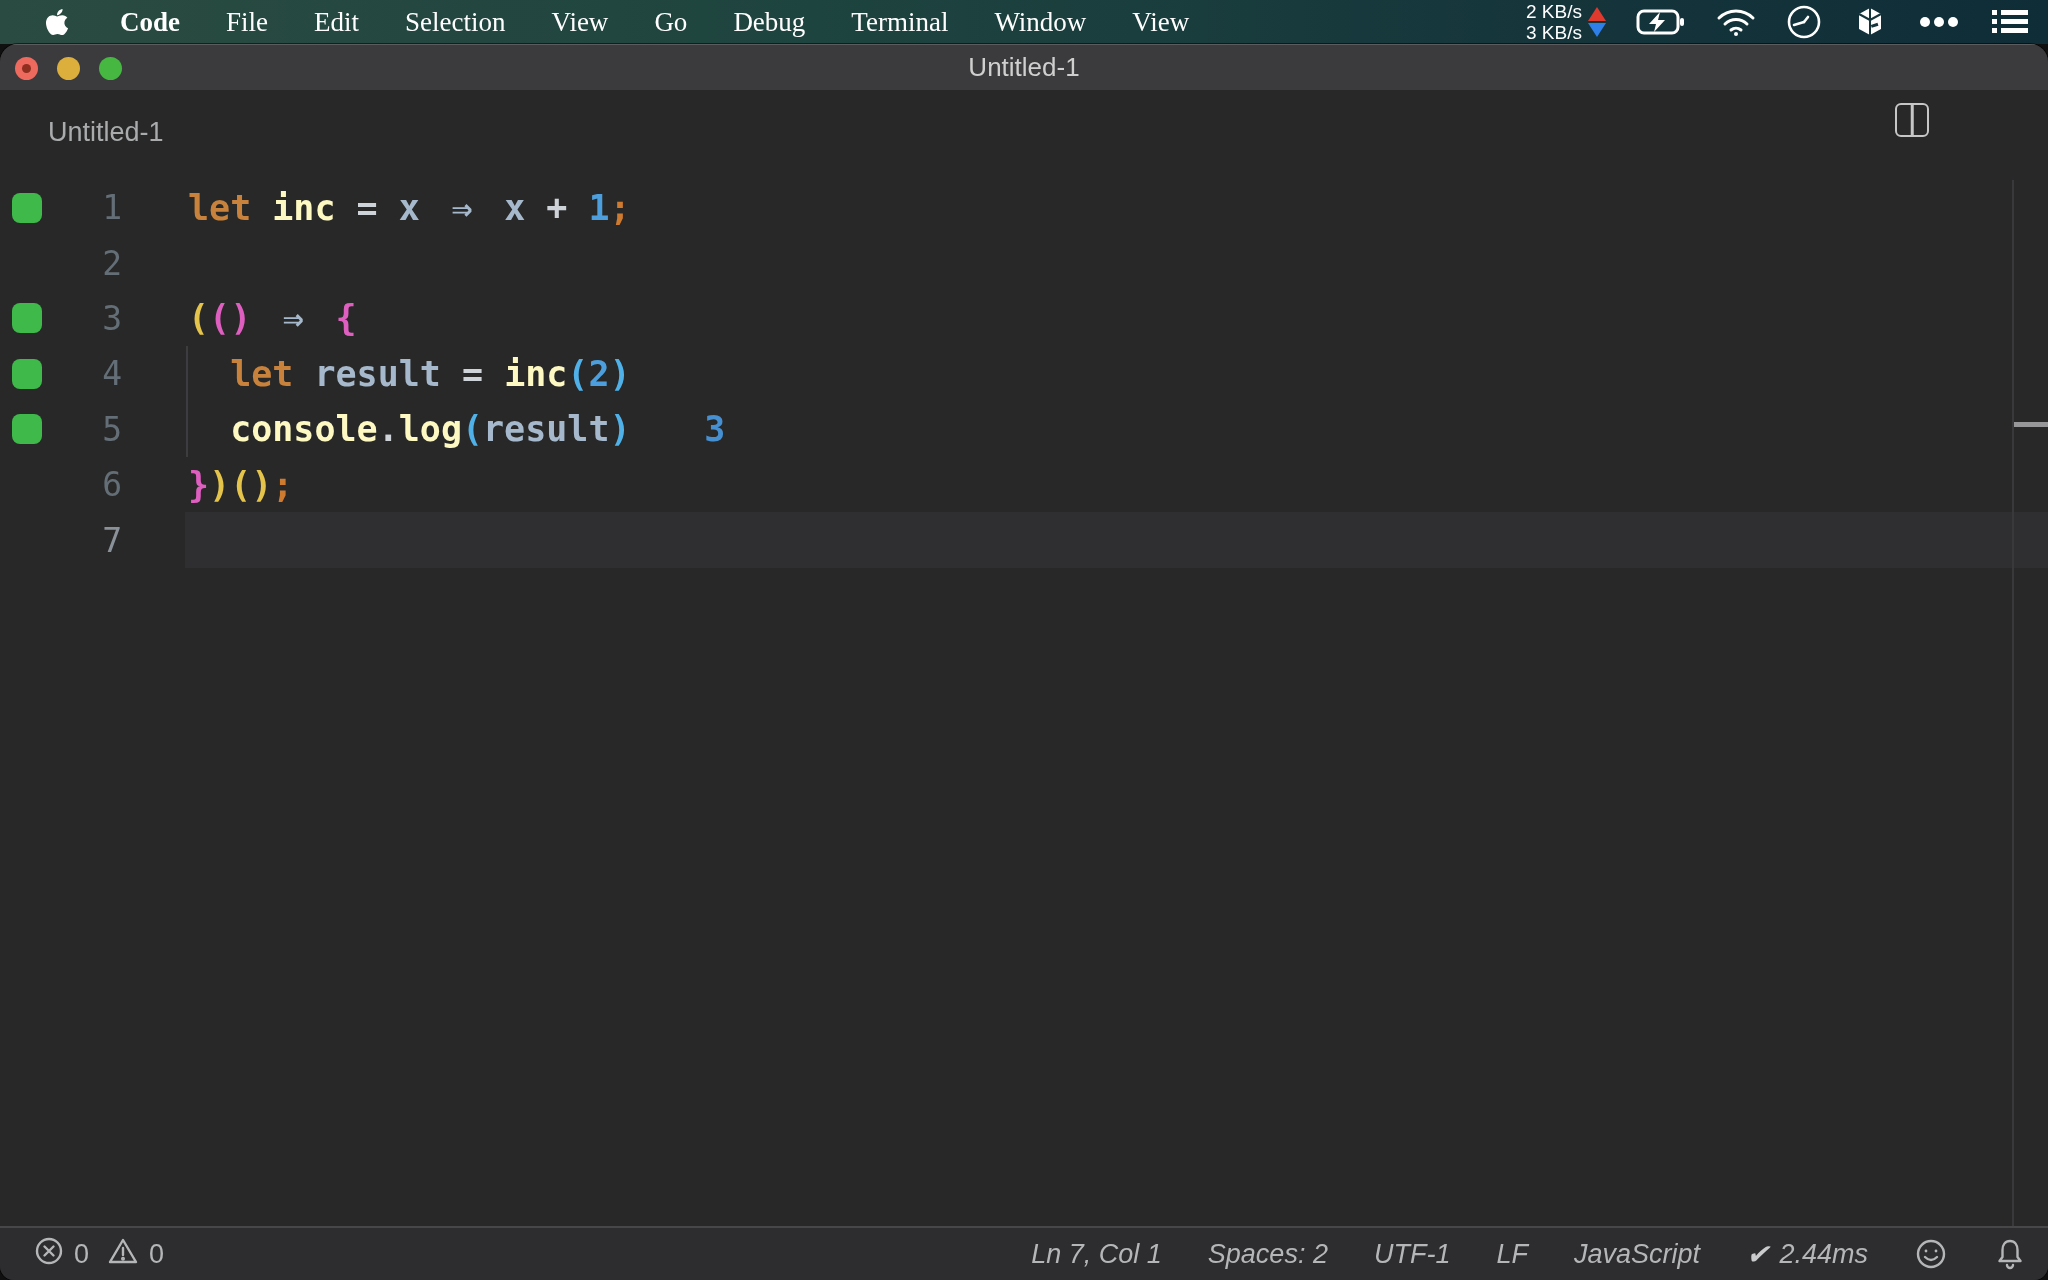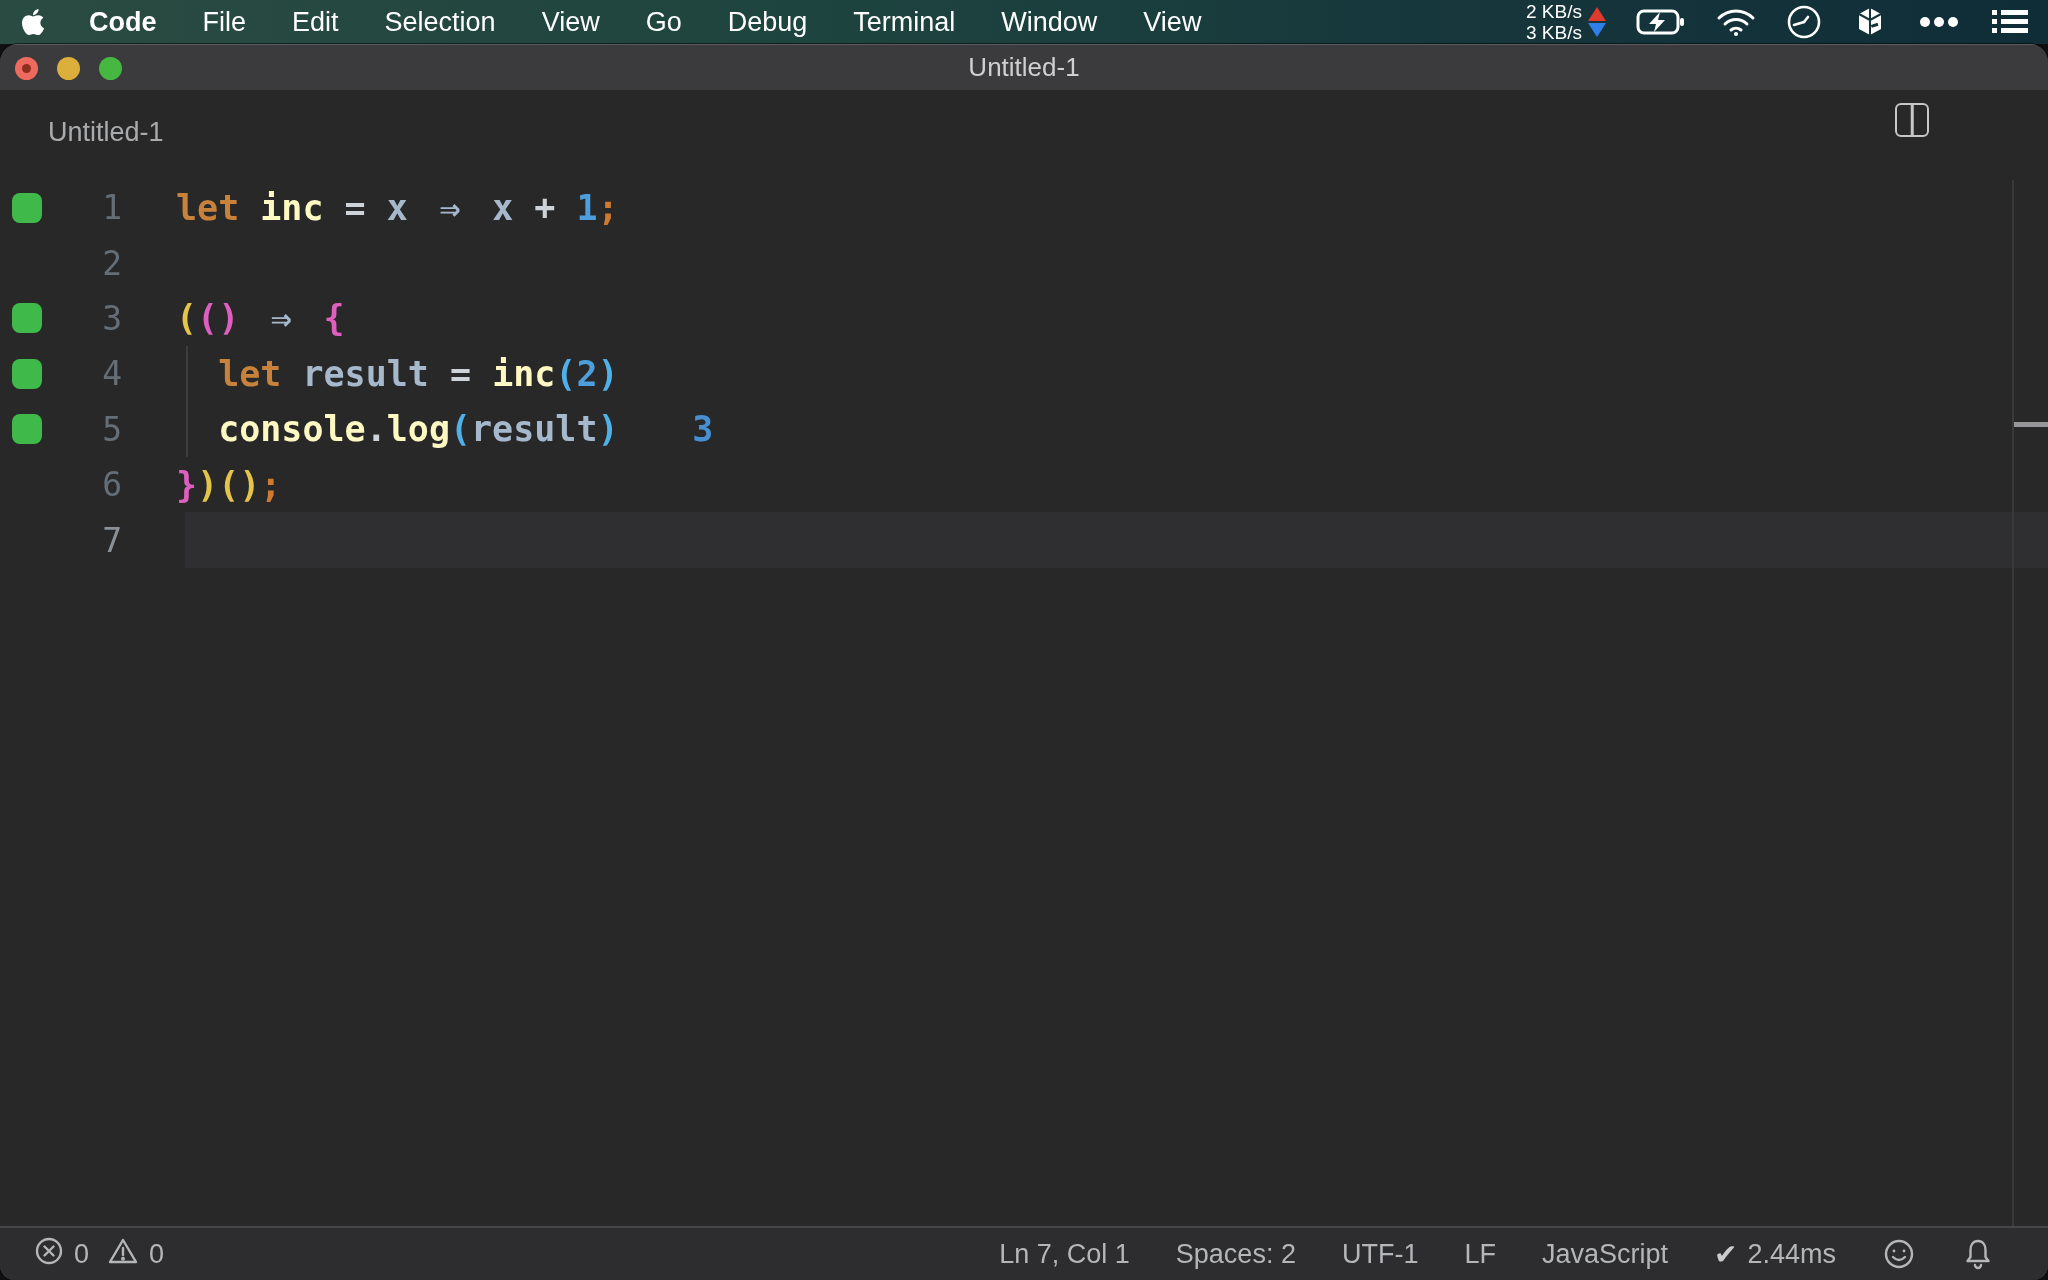--- a/index.html
+++ b/index.html
@@ -3,21 +3,21 @@
 <meta charset="utf-8">
 <style>
   * { margin:0; padding:0; box-sizing:border-box; }
   html,body { width:2048px; height:1280px; overflow:hidden; background:#101010;
               font-family:"Liberation Sans", sans-serif; }
 
   
   .menubar { position:absolute; left:0; top:0; width:2048px; height:44px;
     background:linear-gradient(90deg,#2A4B41 0%, #1E443F 40%, #15353B 75%, #0F2D37 100%);
     display:flex; align-items:center; color:#fff; font-size:27px; }
-  .menubar-left { display:flex; align-items:center; gap:0; padding-left:20px; }
+  .menubar-left { display:flex; align-items:center; gap:7px; padding-left:44px;font-family:Liberation Serif, serif; }
   .apple { width:26px; height:30px; margin-right:20px; display:flex; align-items:center; }
   .menu-item { padding:0 23px; height:44px; display:flex; align-items:center; white-space:nowrap; }
   .menu-item.app-name { font-weight:bold; }
   .menubar-right { margin-left:auto; display:flex; align-items:center; gap:30px; padding-right:18px; }
   .net { display:flex; align-items:center; gap:6px; }
   .net-col { display:flex; flex-direction:column; text-align:center; font-size:19px; line-height:21px; color:#fff; }
   .net-arrows { display:flex; flex-direction:column; gap:2px; }
   .tri-up { width:0; height:0; border-left:9px solid transparent; border-right:9px solid transparent; border-bottom:14px solid #E0392D; }
   .tri-down { width:0; height:0; border-left:9px solid transparent; border-right:9px solid transparent; border-top:14px solid #2E7FE8; }
   .mb-icon { display:flex; align-items:center; justify-content:center; }
@@ -47,21 +47,21 @@
   
   .editor { position:relative; flex:1 1 auto; background:#282828; overflow:hidden; }
   .code-line { position:relative; height:55.4px; }
   .cur-line-bg { position:absolute; left:185px; right:0; top:0; bottom:0; background:#2F2F31; }
   .cov-square { position:absolute; left:12px; top:50%; transform:translateY(-50%);
     width:30px; height:30px; border-radius:8px; background:#3EB94A; }
   .line-num { position:absolute; left:40px; top:0; width:82px; height:55.4px;
     display:flex; align-items:center; justify-content:flex-end;
     font-family:"DejaVu Sans Mono", monospace; font-size:33px; color:#646E76; }
   .line-num.active { color:#8A9199; }
-  .code-text { position:absolute; left:176px; top:0; height:55.4px; display:flex; align-items:center;
+  .code-text { position:absolute; left:188px; top:0; height:55.4px; display:flex; align-items:center;
     font-family:"DejaVu Sans Mono", monospace; font-size:35px; font-weight:700; white-space:pre; }
   .arrow { display:inline-block; width:2ch; text-align:center; }
   .inline-val { margin-left:3.5ch; font-weight:700; }
   .indent-guide { position:absolute; width:2px; background:#3D3D3F; left:186px; }
   .ruler-line { position:absolute; right:34px; top:0; bottom:0; width:2px; background:#39393B; }
   .ruler-cursor { position:absolute; right:0; width:34px; height:5px; background:#97979A; }
 
   
   .tk-kw   { color:#C8823B; }
   .tk-gold { color:#fef9c3; }
@@ -72,21 +72,21 @@
   .tk-b2   { color:#DE5FC0; }
   .tk-b3   { color:#4FB1E8; }
   .tk-semi { color:#CE7A2F; }
   .tk-pl   { color:#CED3D9; }
   .tk-inline { color:#468FD1; }
 
   
   .statusbar { flex:0 0 auto; height:54px; background:#2D2D2F; border-top:2px solid #47474A;
     display:flex; align-items:center; color:#B4B6B8; font-size:27px; }
   .sb-left { display:flex; align-items:center; gap:10px; padding-left:34px; }
-  .sb-right { margin-left:auto; display:flex; align-items:center; gap:46px; padding-right:54px; }
+  .sb-right { margin-left:auto; display:flex; align-items:center; gap:46px; padding-right:22px;font-style:italic; }
   .sb-item { display:flex; align-items:center; gap:10px; white-space:nowrap; }
   .check { font-size:28px; color:#C9CBCD; }
 </style>
 </head>
 <body>
 
 <div class="menubar">
   <div class="menubar-left">
     <div class="apple">
       <svg viewBox="0 0 384 512" width="26" height="30" fill="#ffffff">

